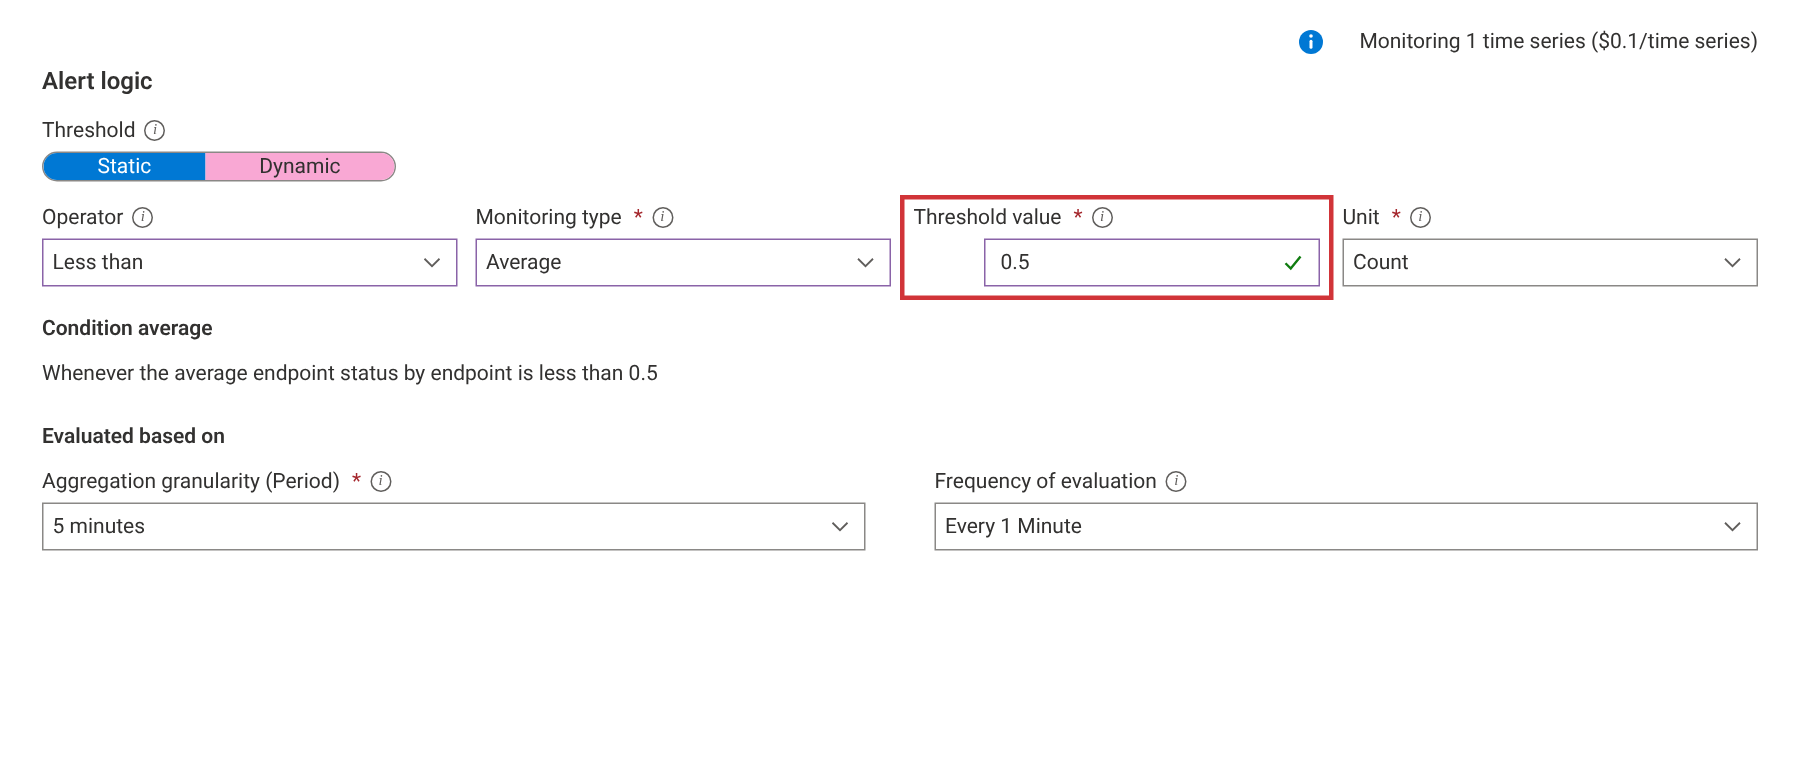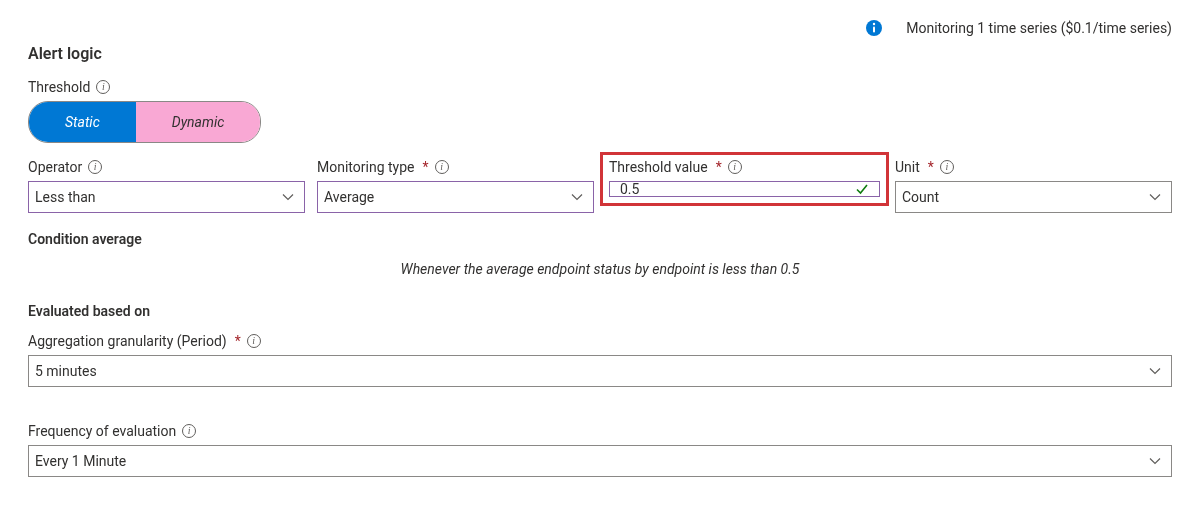--- a/index.html
+++ b/index.html
@@ -58,23 +58,22 @@
       font-style: italic;
       color: #605e5c;
       font-family: Georgia, serif;
       line-height: 1;
     }
     .toggle-pill {
       display: inline-flex;
       border: 1px solid #8a8886;
       border-radius: 20px;
       overflow: hidden;
-      height: 42px;
+      height: 20px;
       margin-bottom: 16px;
-      font-style: italic;
     }
     .toggle-option {
       padding: 0 36px;
       display: flex;
       align-items: center;
       font-size: 14px;
       cursor: pointer;
       background: #f9a8d4;
       color: #323130;
     }
@@ -83,22 +82,21 @@
       color: #fff;
     }
     .row-4 {
       display: flex;
       gap: 12px;
       margin-bottom: 8px;
     }
     .row-4 > .col { flex: 1 1 0; min-width: 0; }
     .row-2 {
       display: flex;
-      gap: 36px;
-      flex-direction: column;
+      gap: 46px;
     }
     .row-2 > .col { flex: 1 1 0; min-width: 0; }
     .select {
       position: relative;
       height: 32px;
       border: 1px solid #8a63a8;
       background: #fff;
       display: flex;
       align-items: center;
       padding: 0 34px 0 6px;
@@ -109,48 +107,47 @@
       position: absolute;
       right: 10px;
       top: 50%;
       transform: translateY(-50%);
       width: 12px;
       height: 12px;
     }
     .chevron svg { display: block; }
     .input-box {
       position: relative;
-      height: 16px;
+      height: 32px;
       border: 1px solid #8a63a8;
       background: #fff;
       display: flex;
       padding: 0 34px 0 10px;
+      margin-left: 47px;
     }
     .input-box input {
       border: none;
       outline: none;
       width: 100%;
       font-family: inherit;
       font-size: 14px;
       color: #323130;
       background: transparent;
     }
     .check {
       position: absolute;
       right: 10px;
       top: 50%;
       transform: translateY(-50%);
       width: 14px;
       height: 14px;
     }
     .preview-text {
-      font-style: italic;
       color: #323130;
       margin-bottom: 4px;
-      text-align: center;
     }
     .highlight-box {
       border: 3px solid #d13438;
       padding: 4px 6px 6px 6px;
       margin: -7px -6px -7px -6px;
     }
     .monitoring-text { color: #323130; font-size: 14px; }
   </style>
 </head>
 <body>

